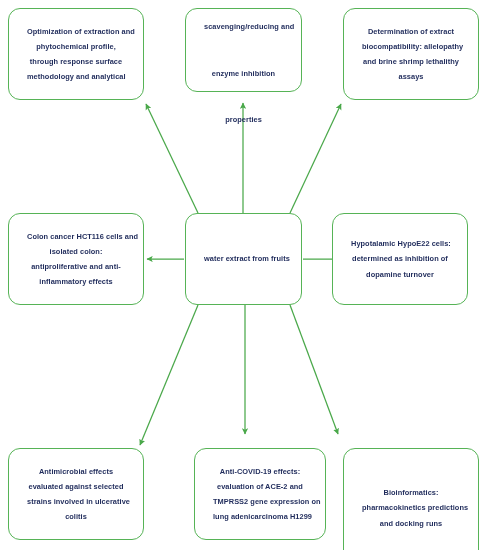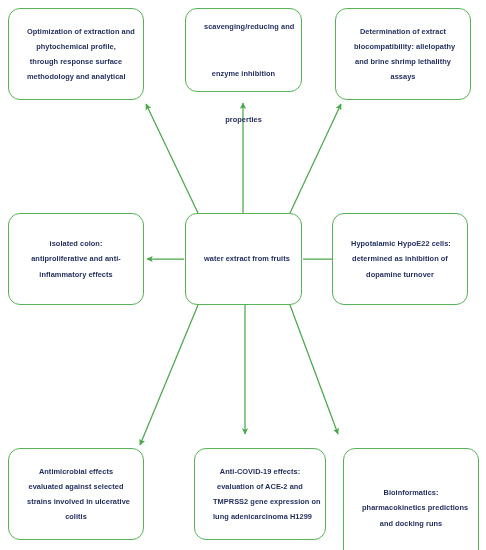--- a/index.html
+++ b/index.html
@@ -47,21 +47,21 @@
     line-height: 2.05;
     white-space: nowrap;
   }
   .node .line.italic {
     font-style: italic;
     font-weight: bold;
   }
   
   #node-extraction      { left: 8px;   top: 8px;   width: 136px; height: 92px; }
   #node-intrinsic       { left: 185px; top: 8px;   width: 117px; height: 84px; gap: 31px; }
-  #node-biocompat       { left: 335px; top: 8px;   width: 136px; height: 92px; }
+  #node-biocompat       { left: 343px; top: 8px;   width: 136px; height: 92px; }
 
   #node-colon           { left: 8px;   top: 213px; width: 136px; height: 92px; }
   #node-center          { left: 185px; top: 213px; width: 117px; height: 92px; }
   #node-hypothalamic    { left: 332px; top: 213px; width: 136px; height: 92px; }
 
   #node-antimicrobial   { left: 8px;   top: 448px; width: 136px; height: 92px; }
   #node-covid           { left: 178px; top: 448px; width: 132px; height: 92px; margin-left: 16px; }
   #node-bioinformatics  { left: 343px; top: 448px; width: 136px; height: 120px; }
 </style>
 </head>
@@ -102,20 +102,21 @@
   </div>
 
   <div class="node" id="node-biocompat">
     <span class="line">Determination of extract</span>
     <span class="line">biocompatibility: allelopathy</span>
     <span class="line">and brine shrimp lethalithy</span>
     <span class="line">assays</span>
   </div>
 
   <div class="node" id="node-colon">
+    <span class="line">Colon cancer HCT116 cells and</span>
     <span class="line">isolated colon:</span>
     <span class="line">antiproliferative and anti-</span>
     <span class="line">inflammatory effects</span>
   </div>
 
   <div class="node" id="node-center">
     <span class="line">water extract from fruits</span>
   </div>
 
   <div class="node" id="node-hypothalamic">

